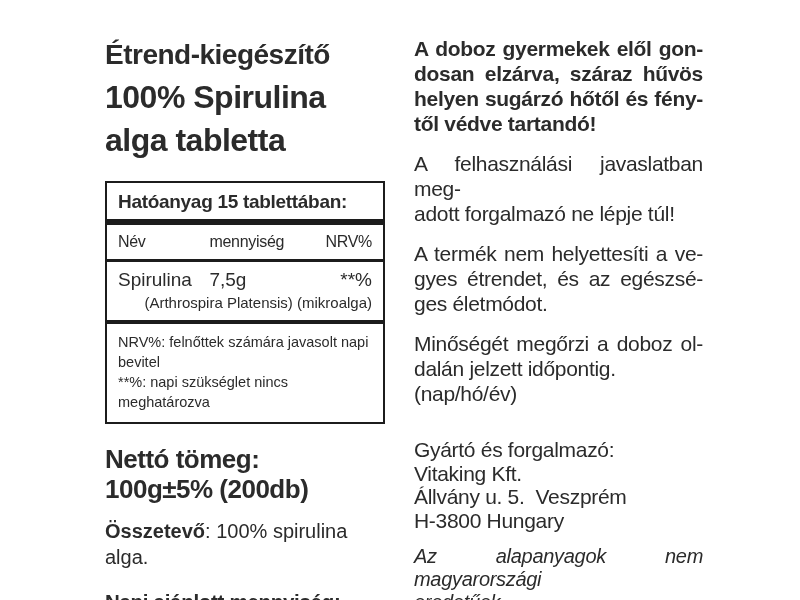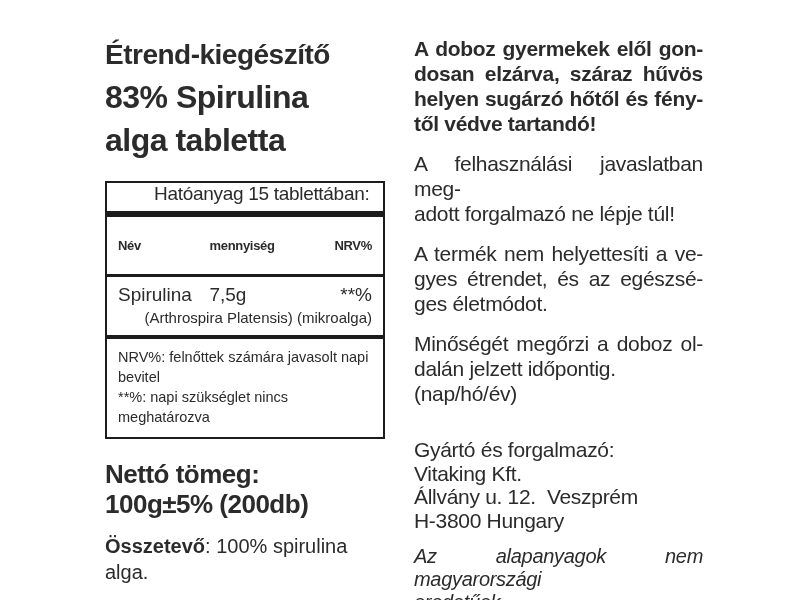--- a/index.html
+++ b/index.html
@@ -8,23 +8,23 @@
 
   .col-left  { position:absolute; left:105px; top:34px;  width:283px; }
   .col-right { position:absolute; left:414px; top:36px; width:289px; }
 
   
   .title-line1 { font-size:28px; font-weight:700; line-height:42px; letter-spacing:-0.5px; }
   .title-line2, .title-line3 { font-size:32px; font-weight:700; line-height:43px; letter-spacing:-0.5px; }
 
   
   .tbl { margin-top:19px; width:280px; border:2px solid #1c1c1c; }
-  .tbl-header { font-size:19px; font-weight:400; padding:0 11px 6px; letter-spacing:-0.3px;margin-left:36px; }
+  .tbl-header { font-size:19px; font-weight:700; padding:8px 11px 6px; letter-spacing:-0.3px; }
   .rule-double { height:2px; border-top:2px solid #1c1c1c; border-bottom:4px solid #1c1c1c; }
-  .tbl-cols { display:flex; font-size:13px; font-weight:700; padding:21px 11px; letter-spacing:-0.3px; }
+  .tbl-cols { display:flex; font-size:16px; font-weight:400; padding:8px 11px; letter-spacing:-0.3px; }
   .rule-mid { border-top:3px solid #1c1c1c; }
   .tbl-row { display:flex; font-size:19px; padding:7px 11px 0; }
   .c1 { width:36%; text-align:left; }
   .c2 { width:39%; text-align:left; }
   .c3 { width:25%; text-align:right; }
   .tbl-sub { font-size:15px; padding:3px 11px 9px;text-align:right; }
   .rule-thick { border-top:4px solid #1c1c1c; }
   .tbl-foot { font-size:14.5px; line-height:20px; padding:8px 11px 10px; }
 
   
@@ -44,21 +44,21 @@
   .line { white-space:pre-wrap; }
   .jl { text-align:justify; text-align-last:justify; }
 </style>
 </head>
 <body>
 
 <div class="col-left">
 
   <div>
     <div class="title-line1">Étrend-kiegészítő</div>
-    <div class="title-line2">83% Spirulina</div>
+    <div class="title-line2">100% Spirulina</div>
     <div class="title-line3">alga tabletta</div>
   </div>
 
   <div class="tbl">
     <div class="tbl-header">Hatóanyag 15 tablettában:</div>
     <div class="rule-double"></div>
     <div class="tbl-cols">
       <div class="c1">Név</div>
       <div class="c2">mennyiség</div>
       <div class="c3">NRV%</div>
@@ -110,20 +110,20 @@
       <div class="line">ges életmódot.</div>
     </div>
   <div class="para" style="margin-bottom:0;">
       <div class="line jl">Minőségét megőrzi a doboz ol-</div>
       <div class="line">dalán jelzett időpontig.</div>
     </div>
   <div class="date-fmt">(nap/hó/év)</div>
   <div class="para addr no-justify">
       <div class="line">Gyártó és forgalmazó:</div>
       <div class="line">Vitaking Kft.</div>
-      <div class="line">Állvány u. 12.  Veszprém</div>
+      <div class="line">Állvány u. 5.  Veszprém</div>
       <div class="line">H-3800 Hungary</div>
     </div>
   <div class="para italic">
       <div class="line jl">Az alapanyagok nem magyarországi</div>
       <div class="line">eredetűek.</div>
     </div>
 </div>
 
 </body></html>

